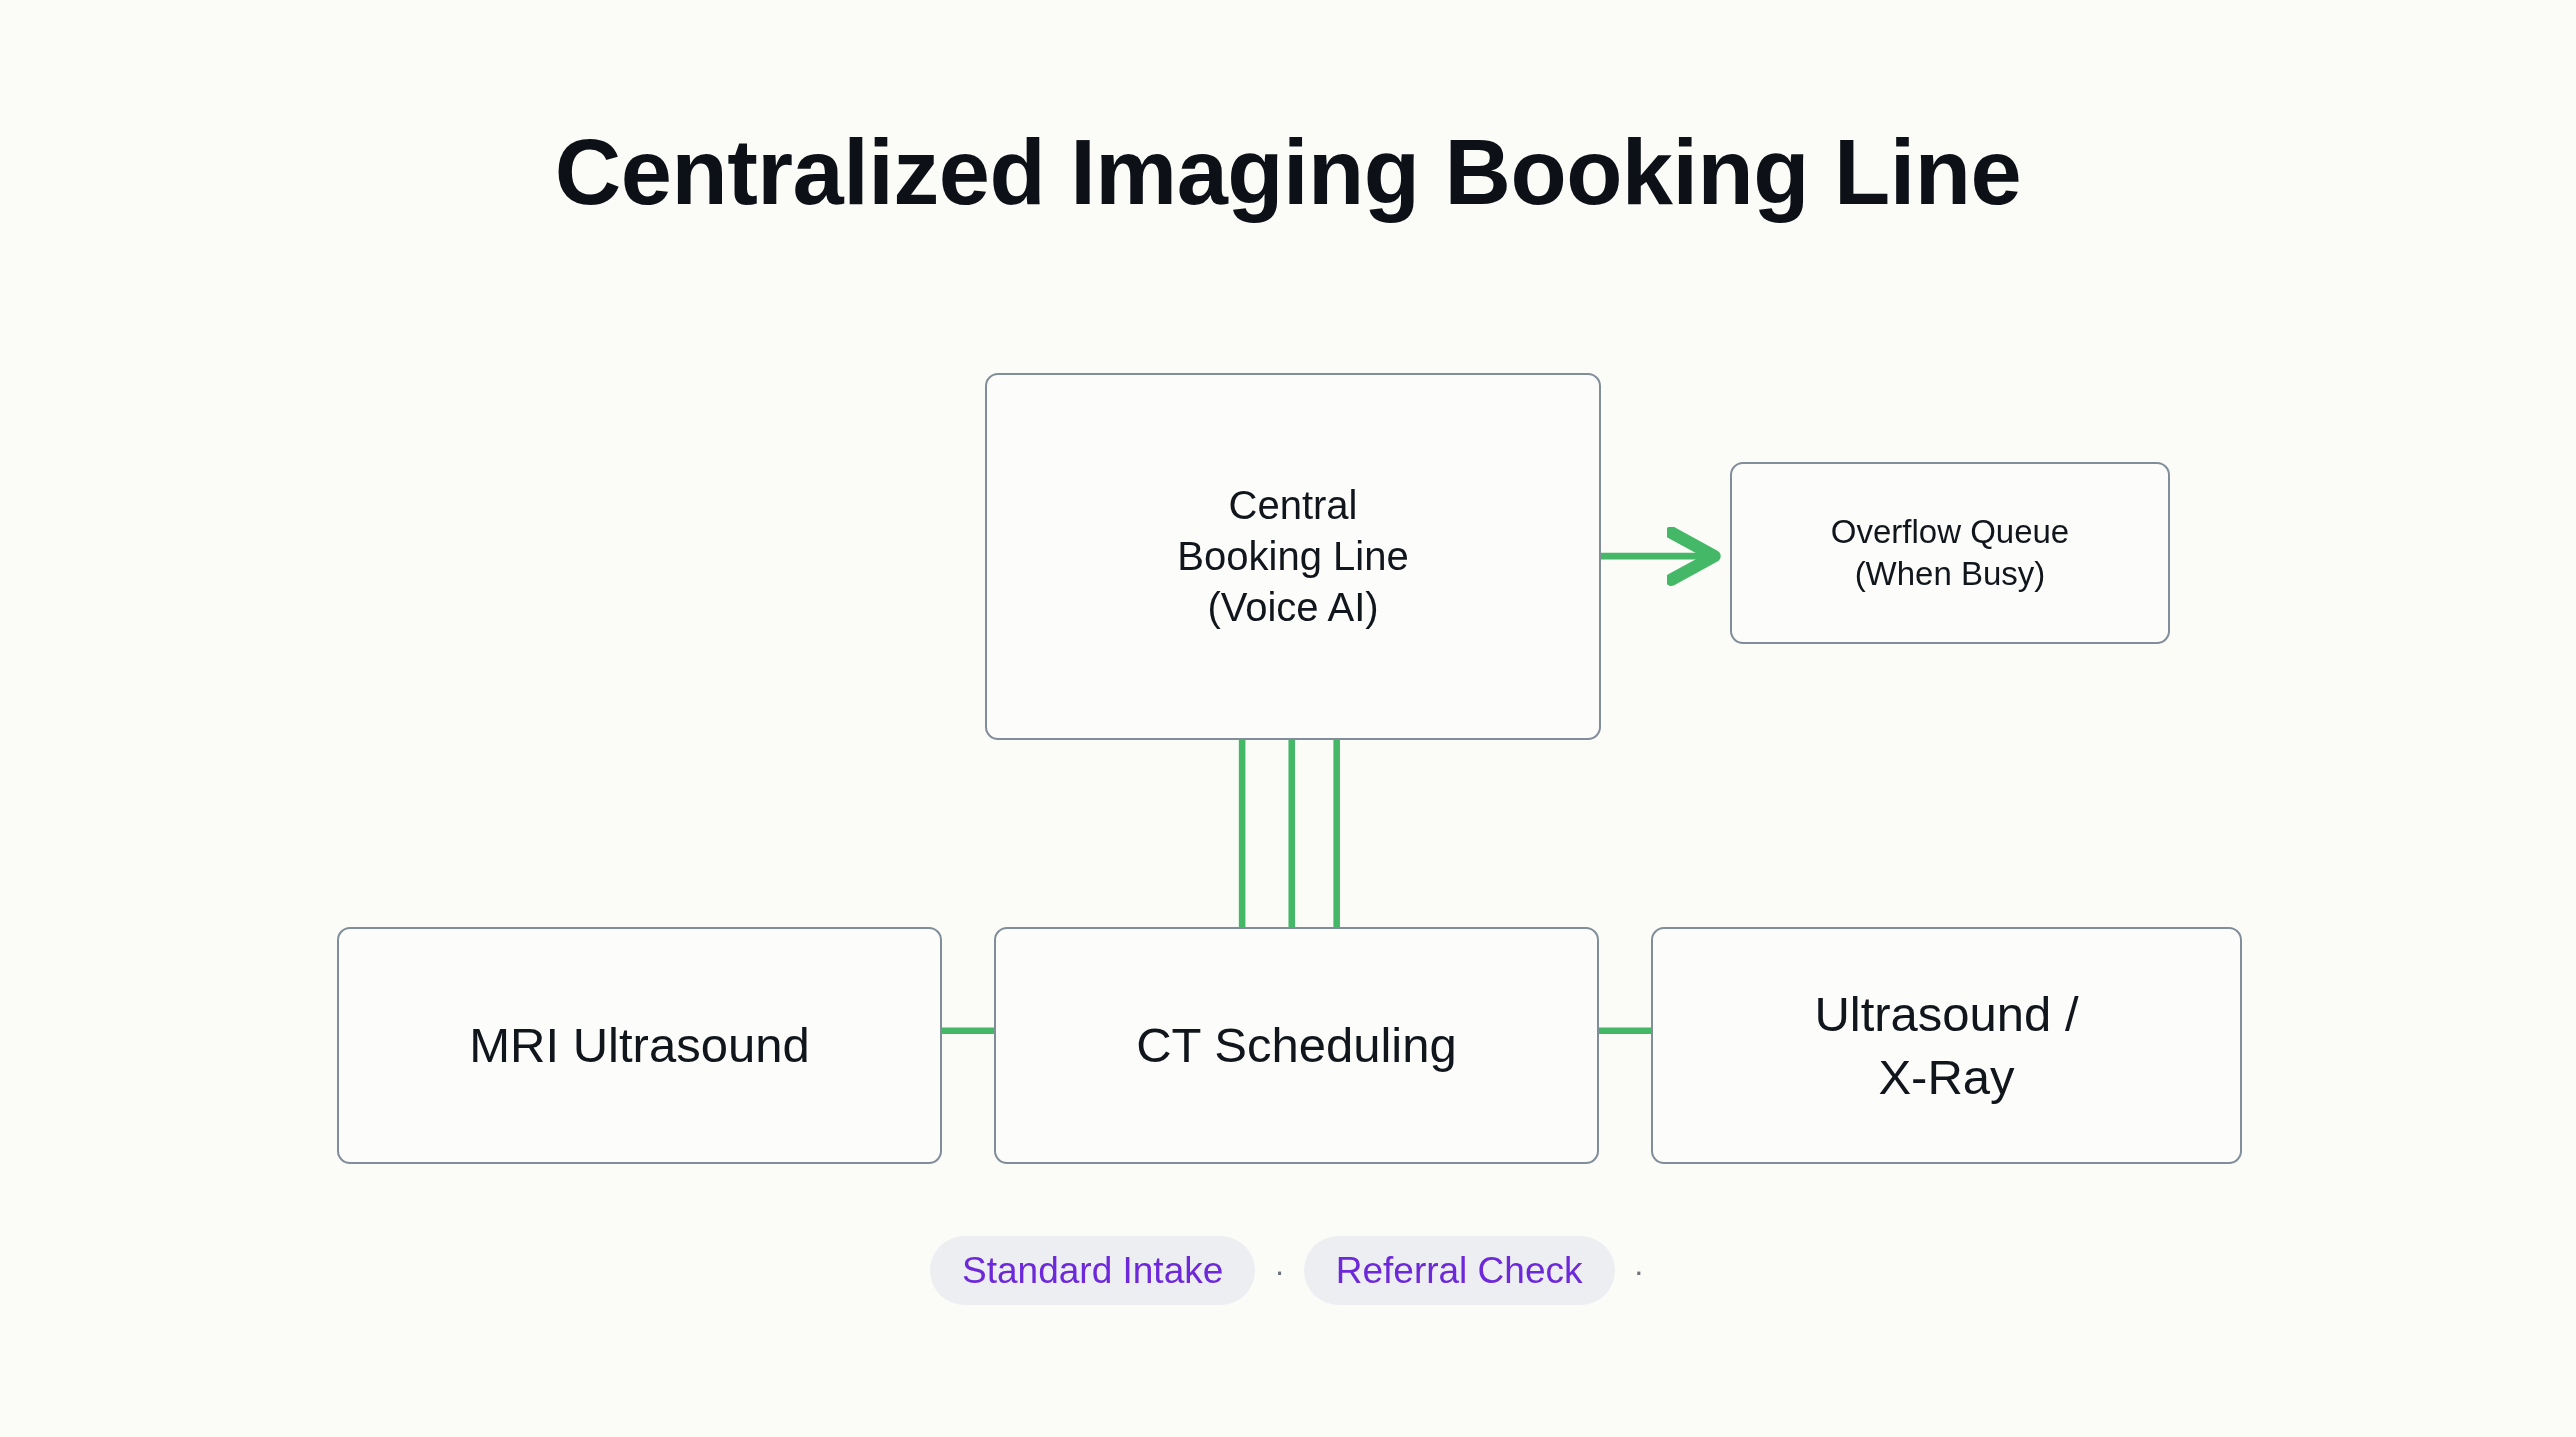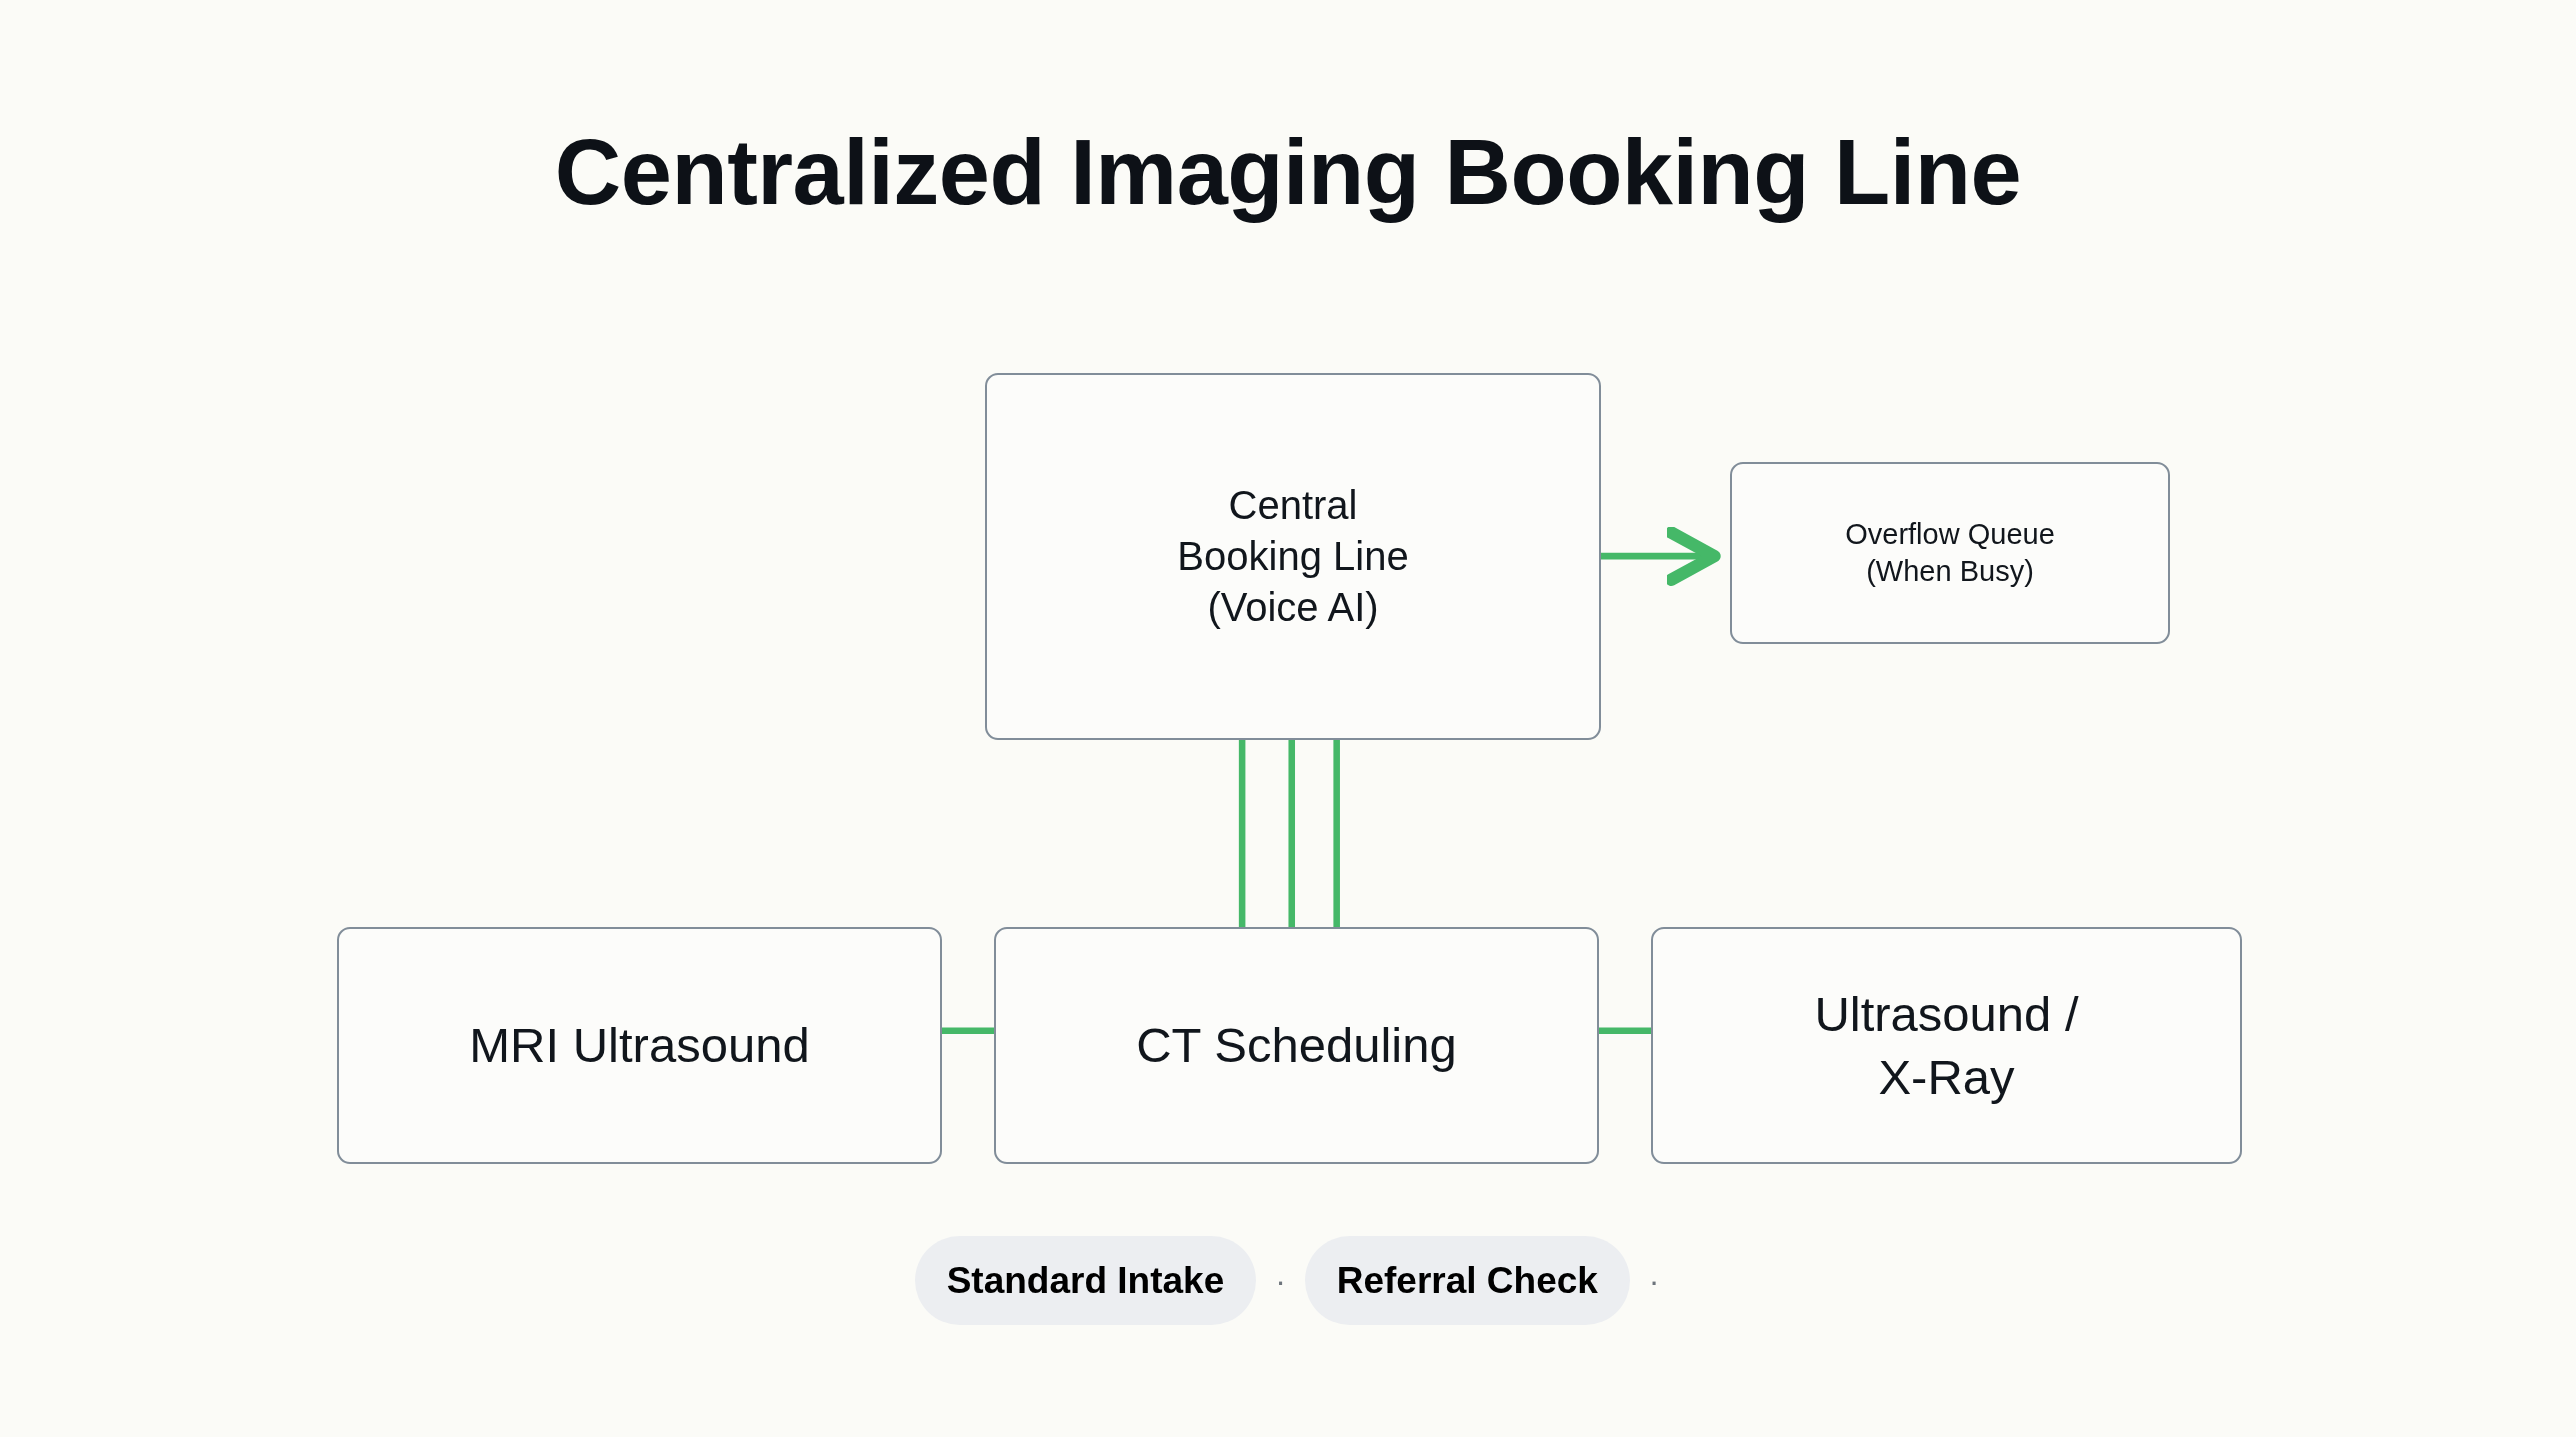--- a/index.html
+++ b/index.html
@@ -78,21 +78,21 @@
     height: 367px;
     font-size: 40px;
     font-weight: 400;
   }
 
   .node.overflow {
     left: 1730px;
     top: 462px;
     width: 440px;
     height: 182px;
-    font-size: 29px;
+    font-size: 33px;
     font-weight: 400;
   }
 
   .node.leaf {
     top: 927px;
     height: 237px;
     font-size: 49px;
     font-weight: 400;
   }
 
@@ -108,24 +108,24 @@
     width: 2576px;
     display: flex;
     align-items: center;
     justify-content: center;
     gap: 17px;
     z-index: 3;
   }
   .chip {
     background: #eceef1;
     border-radius: 935px;
-    padding: 24px 32px;
+    padding: 14px 32px;
     font-size: 37px;
-    font-weight: 700;
-    color: #000000;
+    font-weight: 400;
+    color: #6d28d9;
     white-space: nowrap;
     line-height: 1.12;
   }
   .chip-sep {
     font-size: 32px;
     color: #6d747c;
     line-height: 1;
     padding: 0 1.9px;
   }
 </style>

